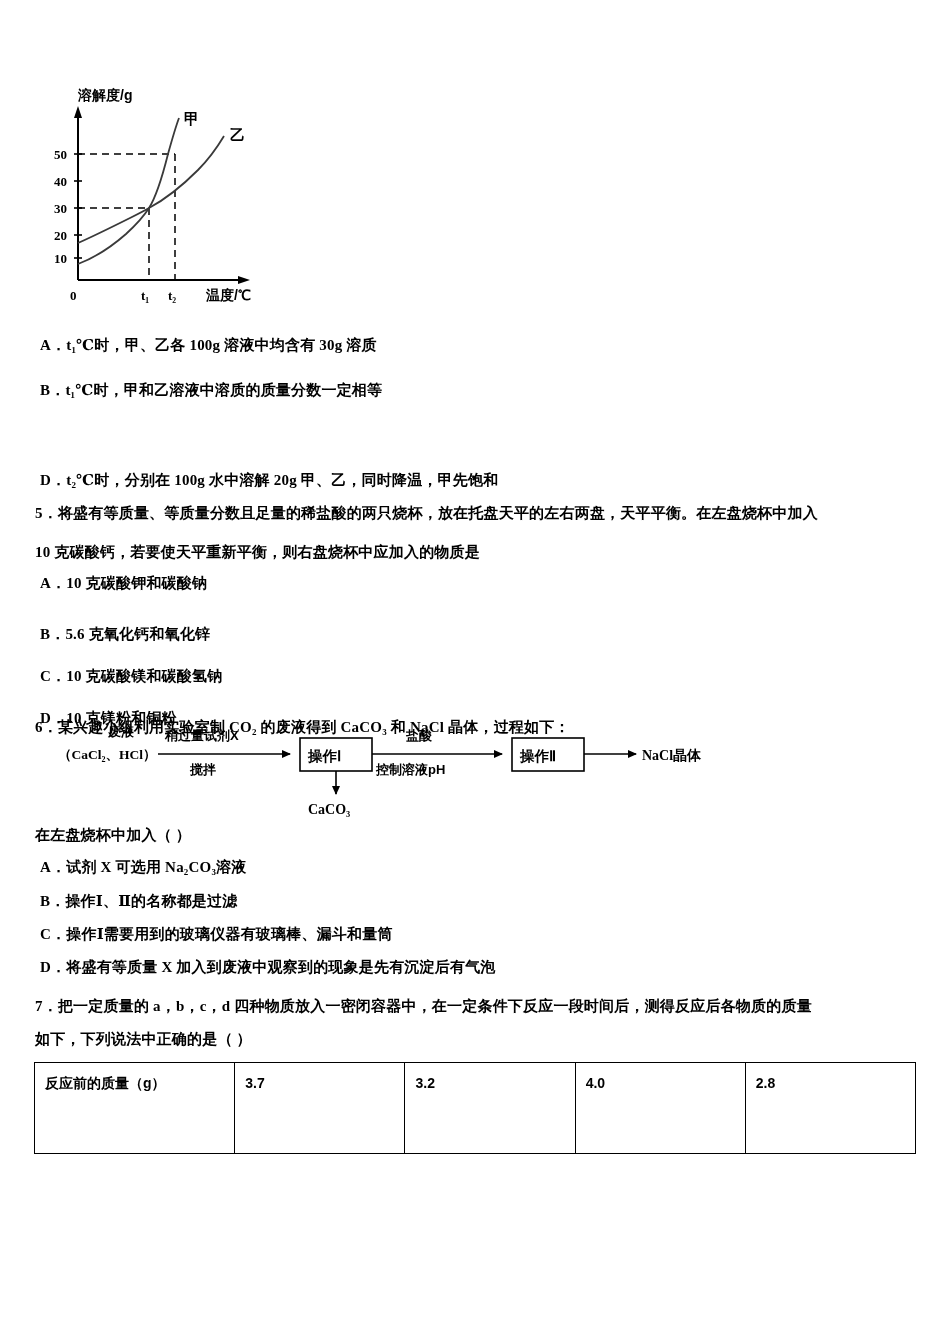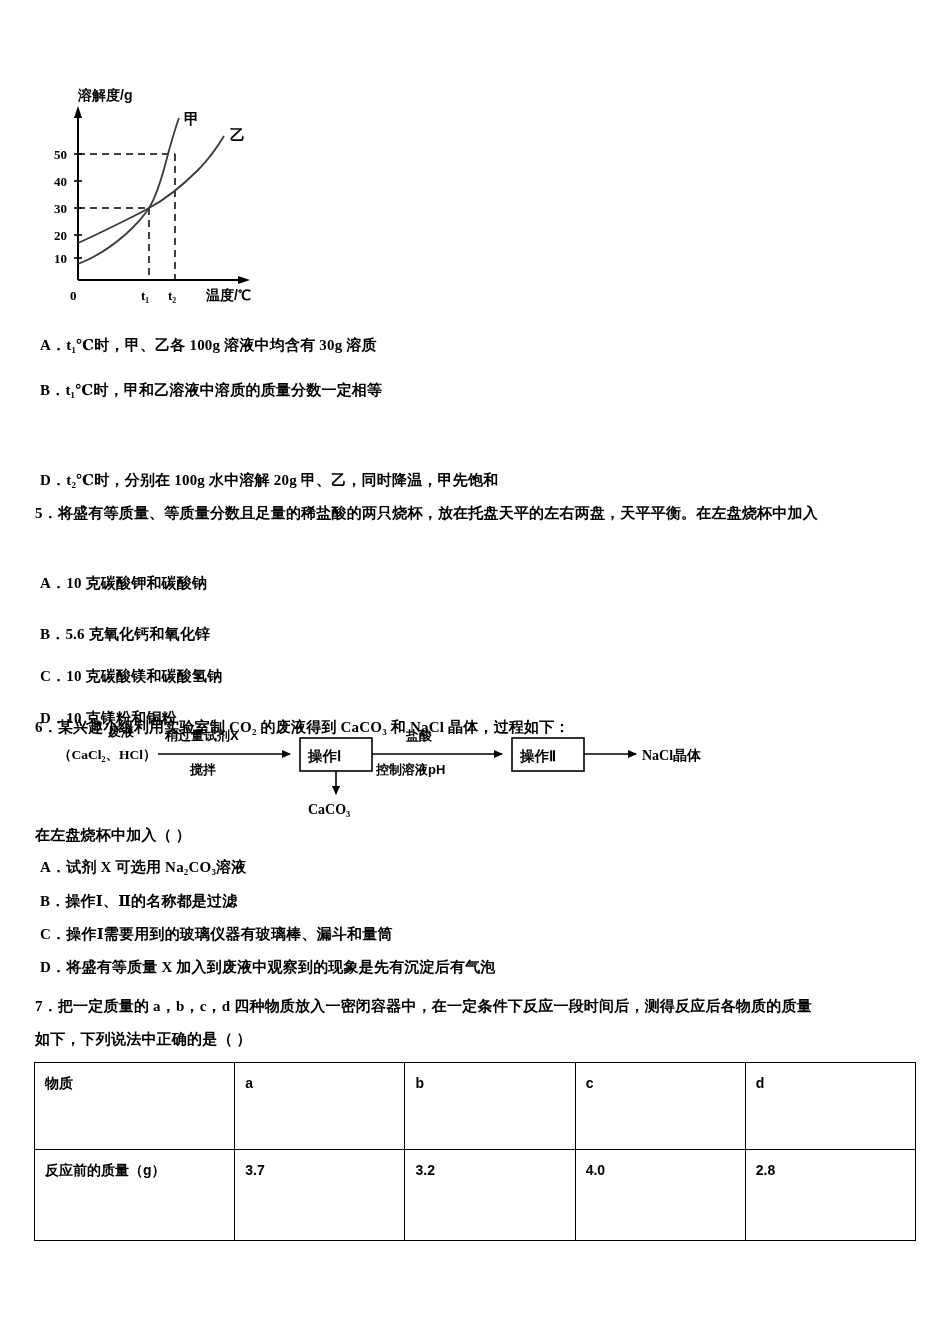--- a/index.html
+++ b/index.html
@@ -125,20 +125,21 @@
       </g>
       <text x="158" y="222" font-family="Liberation Sans, sans-serif" font-size="14" font-weight="bold" fill="#000">温度/℃</text>
     </svg>
   </div>
 
   <div class="txt opt" style="top:336px;">A．t₁℃时，甲、乙各 100g 溶液中均含有 30g 溶质</div>
   <div class="txt opt" style="top:381px;">B．t₁℃时，甲和乙溶液中溶质的质量分数一定相等</div>
   <div class="txt opt" style="top:471px;">D．t₂℃时，分别在 100g 水中溶解 20g 甲、乙，同时降温，甲先饱和</div>
 
   <div class="txt stem" style="top:504px;">5．将盛有等质量、等质量分数且足量的稀盐酸的两只烧杯，放在托盘天平的左右两盘，天平平衡。在左盘烧杯中加入</div>
+  <div class="txt stem" style="top:543px;">10 克碳酸钙，若要使天平重新平衡，则右盘烧杯中应加入的物质是</div>
 
   <div class="txt opt" style="top:574px;">A．10 克碳酸钾和碳酸钠</div>
   <div class="txt opt" style="top:625px;">B．5.6 克氧化钙和氧化锌</div>
   <div class="txt opt" style="top:667px;">C．10 克碳酸镁和碳酸氢钠</div>
   <div class="txt opt" style="top:709px;">D．10 克镁粉和铜粉</div>
 
   <div class="txt stem" style="top:718px;">6．某兴趣小组利用实验室制 CO₂ 的废液得到 CaCO₃ 和 NaCl 晶体，过程如下：</div>
 
   <div class="flow-wrap">
     <svg width="680" height="105" viewBox="0 0 680 105">
@@ -178,27 +179,20 @@
   <div class="txt opt" style="top:858px;">A．试剂 X 可选用 Na₂CO₃溶液</div>
   <div class="txt opt" style="top:892px;">B．操作Ⅰ、Ⅱ的名称都是过滤</div>
   <div class="txt opt" style="top:925px;">C．操作Ⅰ需要用到的玻璃仪器有玻璃棒、漏斗和量筒</div>
   <div class="txt opt" style="top:958px;">D．将盛有等质量 X 加入到废液中观察到的现象是先有沉淀后有气泡</div>
 
   <div class="txt stem" style="top:997px;">7．把一定质量的 a，b，c，d 四种物质放入一密闭容器中，在一定条件下反应一段时间后，测得反应后各物质的质量</div>
   <div class="txt stem" style="top:1030px;">如下，下列说法中正确的是（      ）</div>
 
   <table class="data-table">
     <tbody>
-      <tr class="r1">
-        <td class="c0">物质</td>
-        <td class="cv">a</td>
-        <td class="cv">b</td>
-        <td class="cv">c</td>
-        <td class="cv">d</td>
-      </tr>
       <tr class="r2">
         <td class="c0">反应前的质量（g）</td>
         <td class="cv">3.7</td>
         <td class="cv">3.2</td>
         <td class="cv">4.0</td>
         <td class="cv">2.8</td>
       </tr>
     </tbody>
   </table>
 

